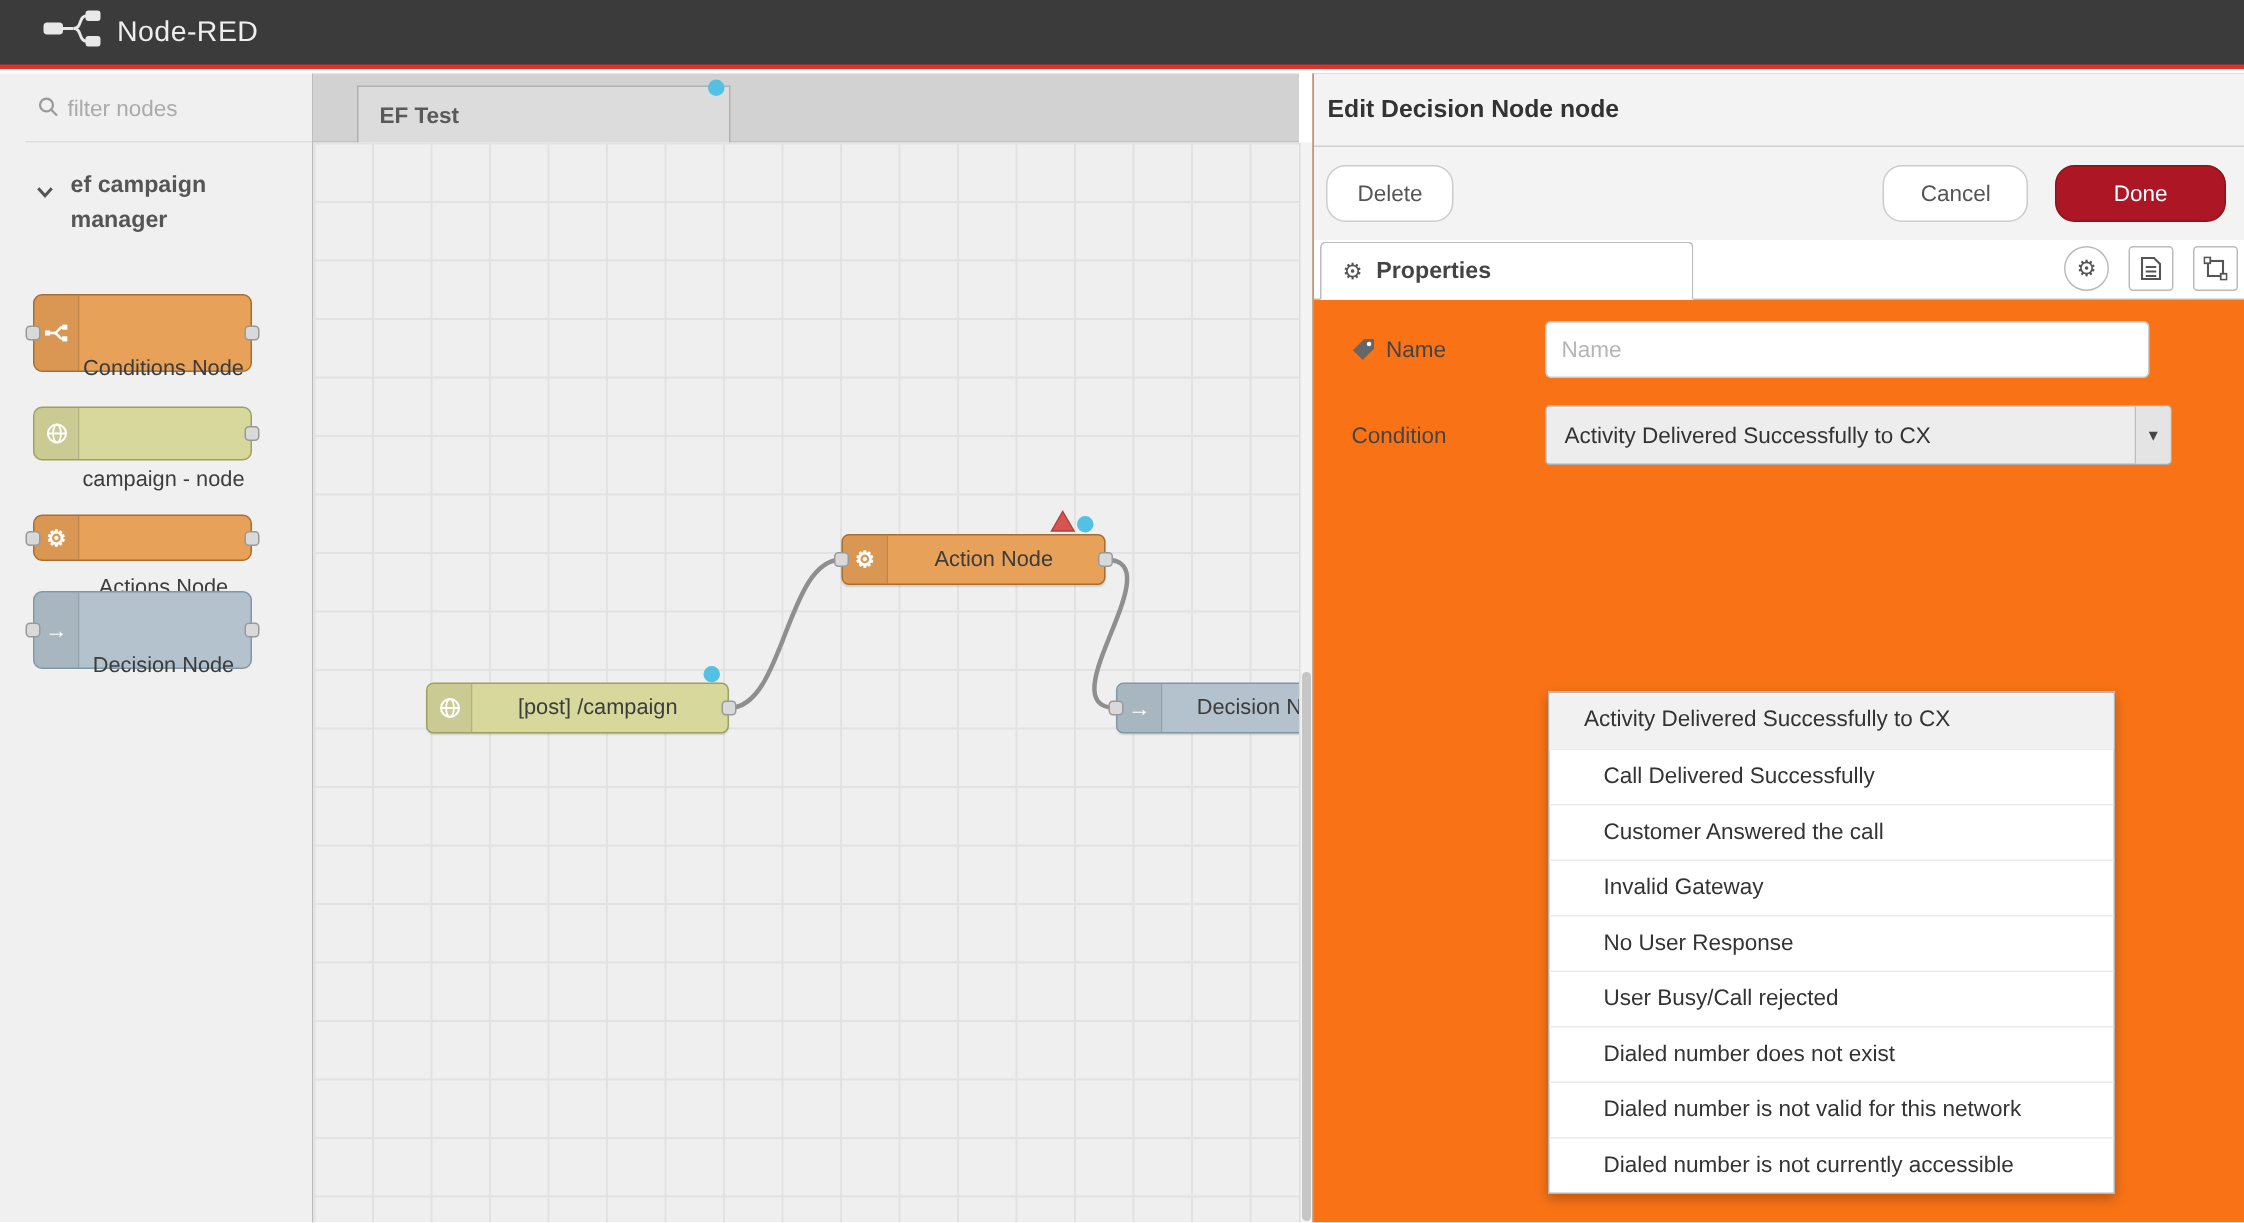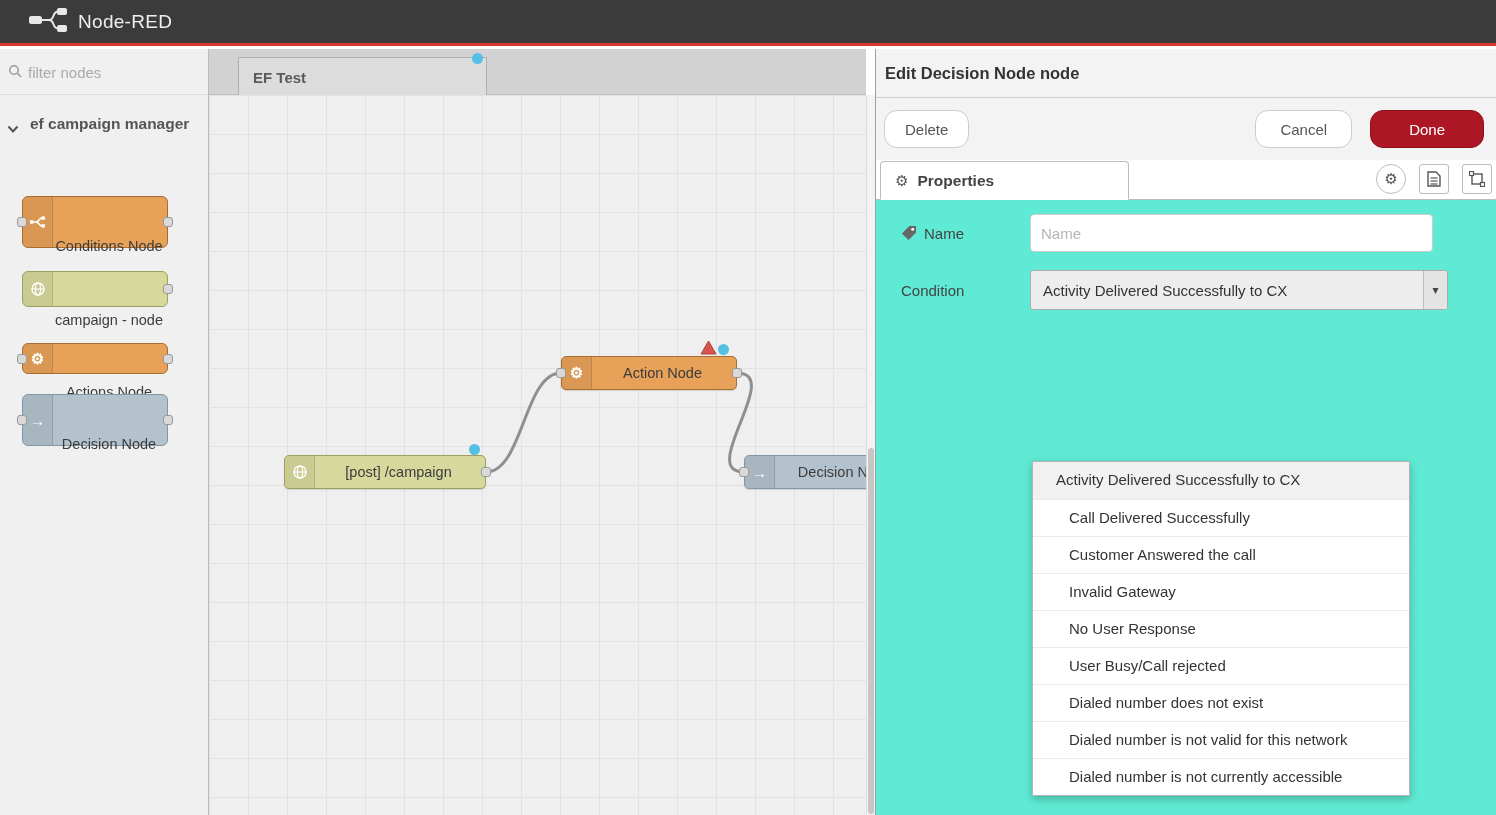--- a/index.html
+++ b/index.html
@@ -8,21 +8,21 @@
 
   
   .hdr { position:absolute; left:0; top:0; right:0; height:46px; background:#3b3b3b;
          border-bottom:3px solid #d9342f; display:flex; align-items:center; padding-left:28px; gap:10px; }
   .hdr .title { color:#eee; font-size:19px; letter-spacing:.3px; }
 
   .main { position:absolute; left:0; top:49px; right:0; bottom:0; }
 
   
   .palette { position:absolute; left:0; top:0; bottom:0; width:209px; background:#f0f0f0;
-             border-right:1px solid #bbb; }
+             border-right:1px solid #bbb;padding-left:17px; }
   .p-search { position:relative; height:46px; border-bottom:1px solid #ddd; }
   .p-search svg { position:absolute; left:8px; top:15px; }
   .p-search input { position:absolute; left:28px; top:11px; width:170px; height:24px; border:none;
                     background:transparent; outline:none; font-size:15px; color:#555;
                     font-family:"Liberation Sans", sans-serif; }
   .p-search input::placeholder { color:#aaa; }
   .p-cat { position:relative; padding:17px 10px 12px 30px; font-weight:bold; font-size:15.5px;
            color:#555; line-height:23px; cursor:pointer; }
   .p-cat .chev { position:absolute; left:7px; top:22px; }
 
@@ -65,21 +65,21 @@
              border-left:1px solid #ddd; }
   .vscroll .thumb { position:absolute; left:1px; right:1px; top:353px; bottom:1px;
                     background:#c6c6c6; border-radius:4px; }
 
   
   .c-orange { background:#e7a159; border-color:#a86e31; }
   .c-khaki  { background:#d6d89c; border-color:#9fa05e; }
   .c-blue   { background:#b3c2cd; border-color:#7f97a6; }
 
   
-  .tray { position:absolute; left:875px; right:0; top:0; bottom:0; background:#5eead4;
+  .tray { position:absolute; left:875px; right:0; top:0; bottom:0; background:#f97316;
           border-left:1px solid #9e9e9e; }
   .t-hdr { height:49px; background:#f3f3f3; border-bottom:1px solid #d0d0d0; line-height:48px;
            padding-left:9px; font-size:16.5px; font-weight:bold; color:#333; }
   .t-toolbar { height:62px; background:#f3f3f3; display:flex; align-items:center; padding:0 12px 0 8px; }
   .btn { height:38px; border:1px solid #ccc; background:#fff; border-radius:13px; font-size:15px;
          color:#555; padding:0 20px; cursor:pointer; font-family:"Liberation Sans", sans-serif; }
   .btn.cancel { margin-left:auto; padding:0 24px; }
   .btn.done { background:#ad1625; border-color:#8c1218; color:#fff; margin-left:18px; padding:0 38px; }
 
   .t-tabs { height:40px; background:#fff; border-bottom:1px solid #bbb; display:flex;

